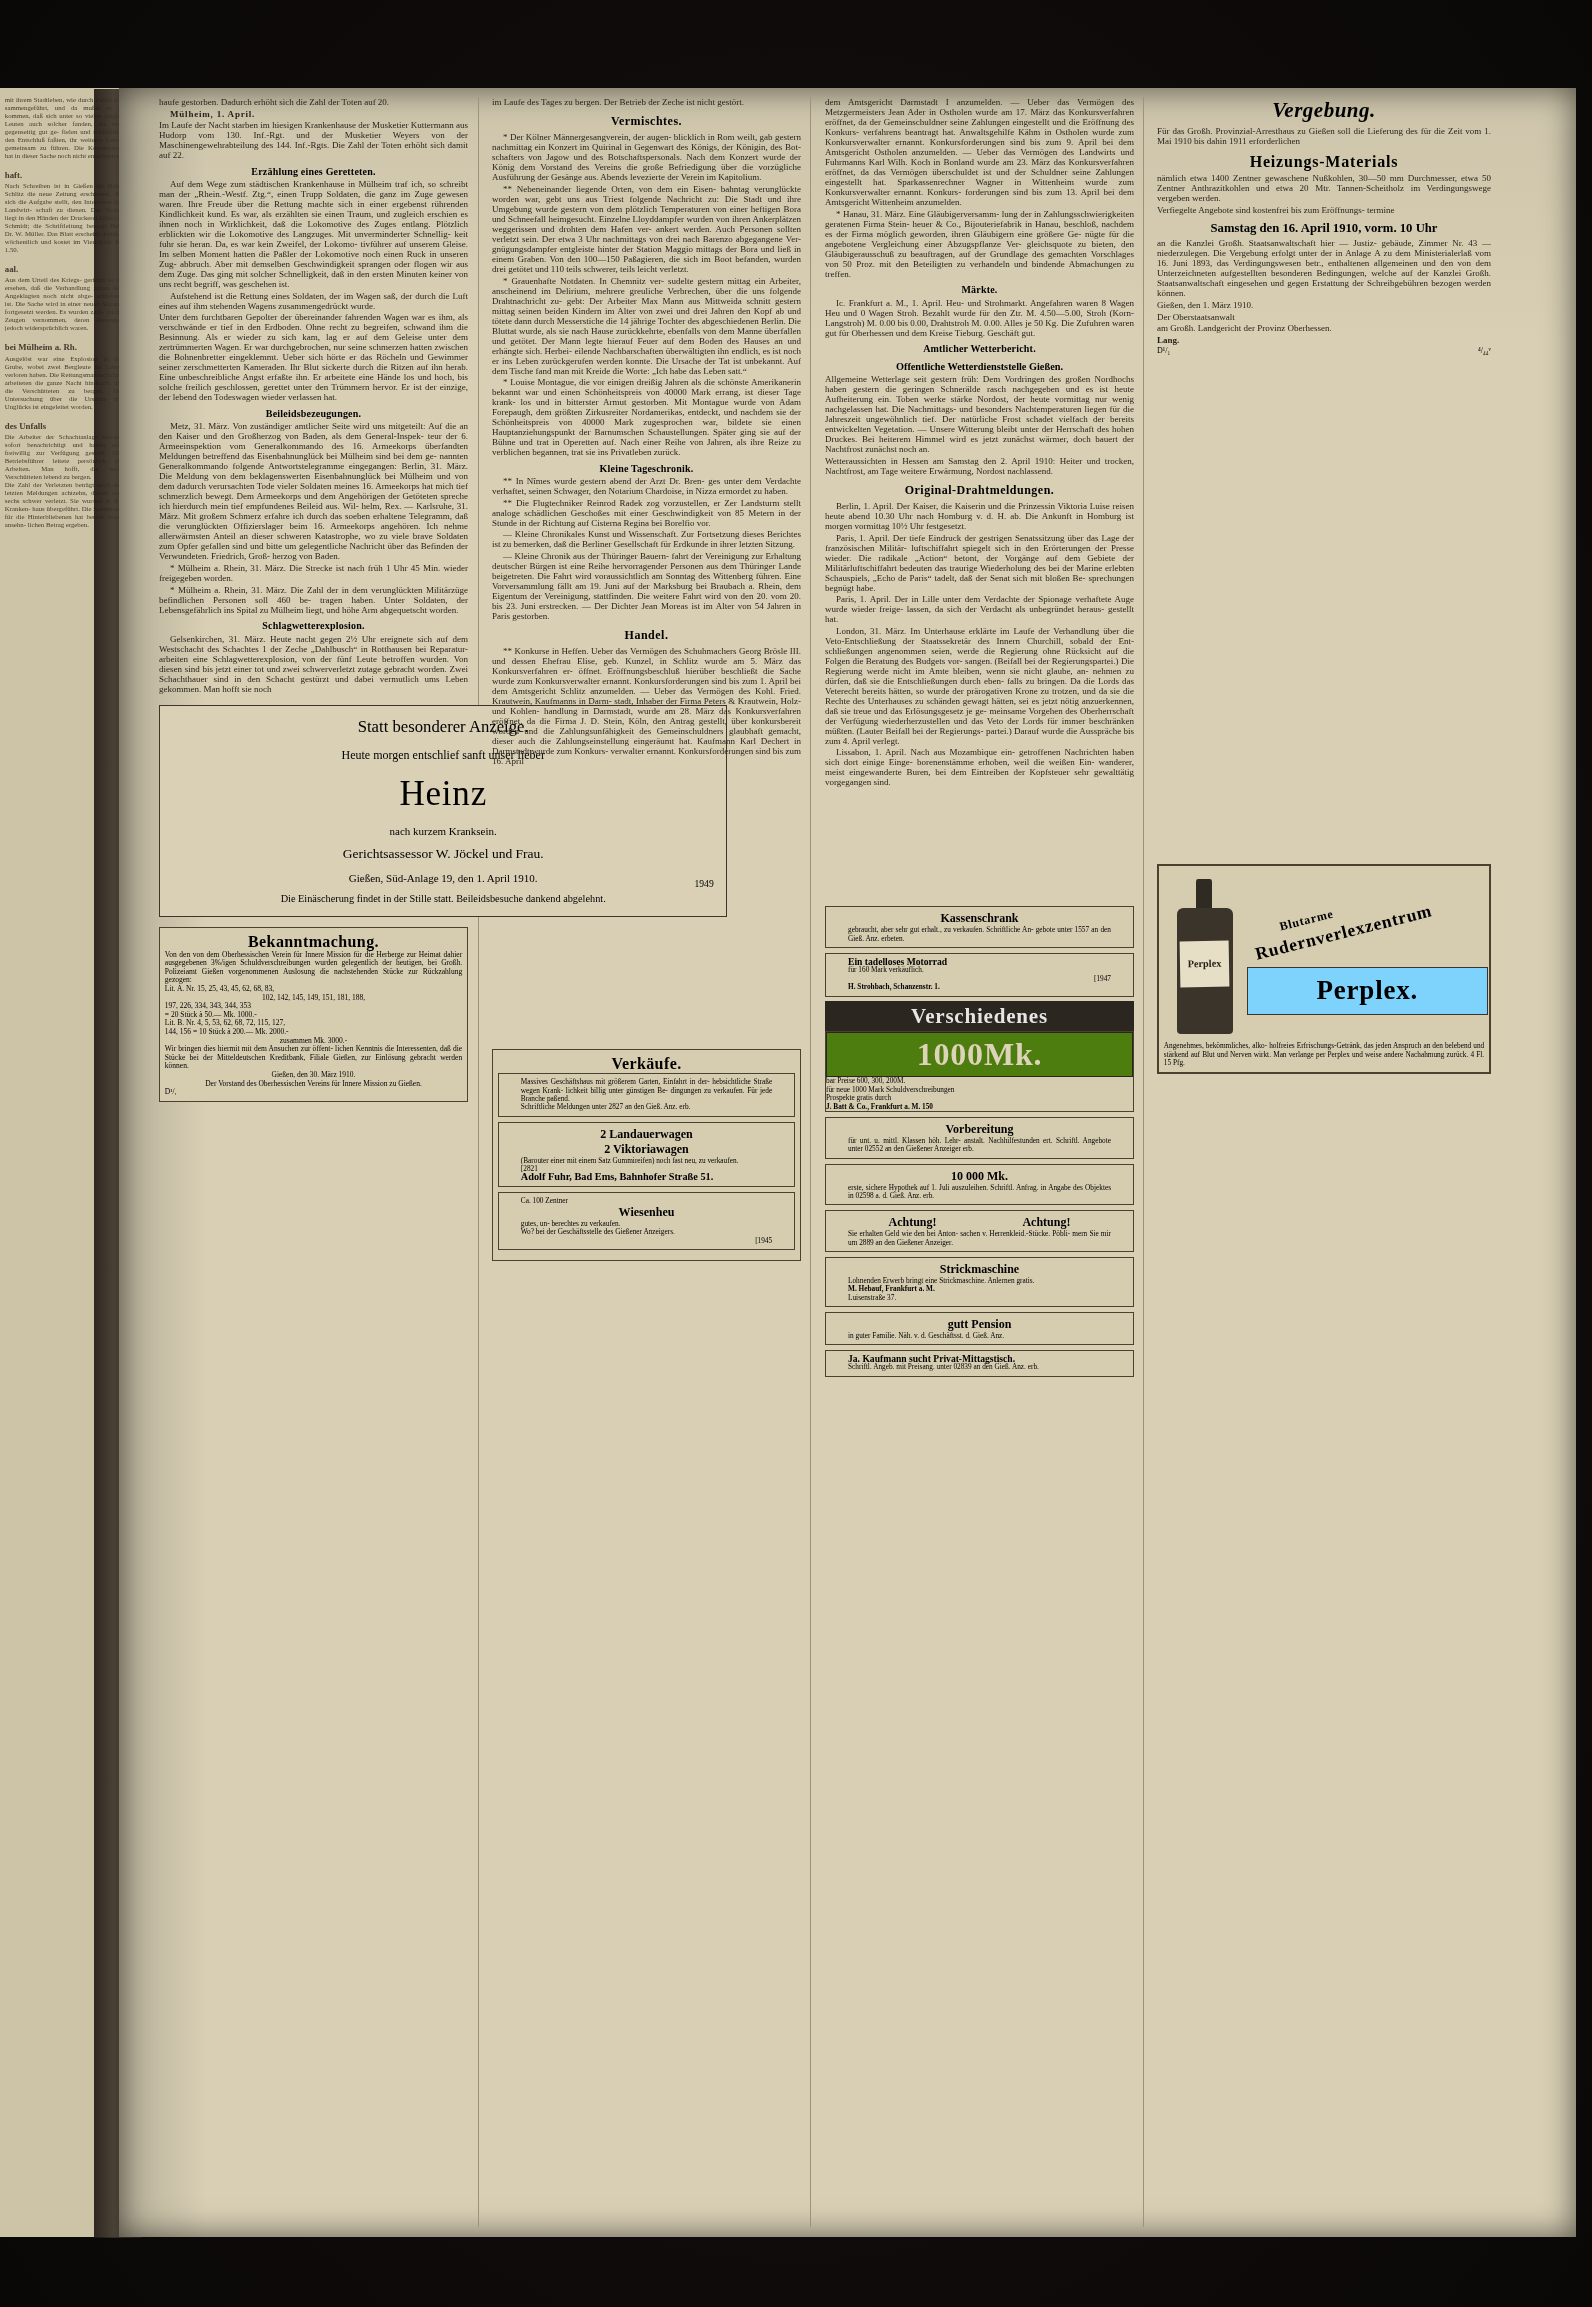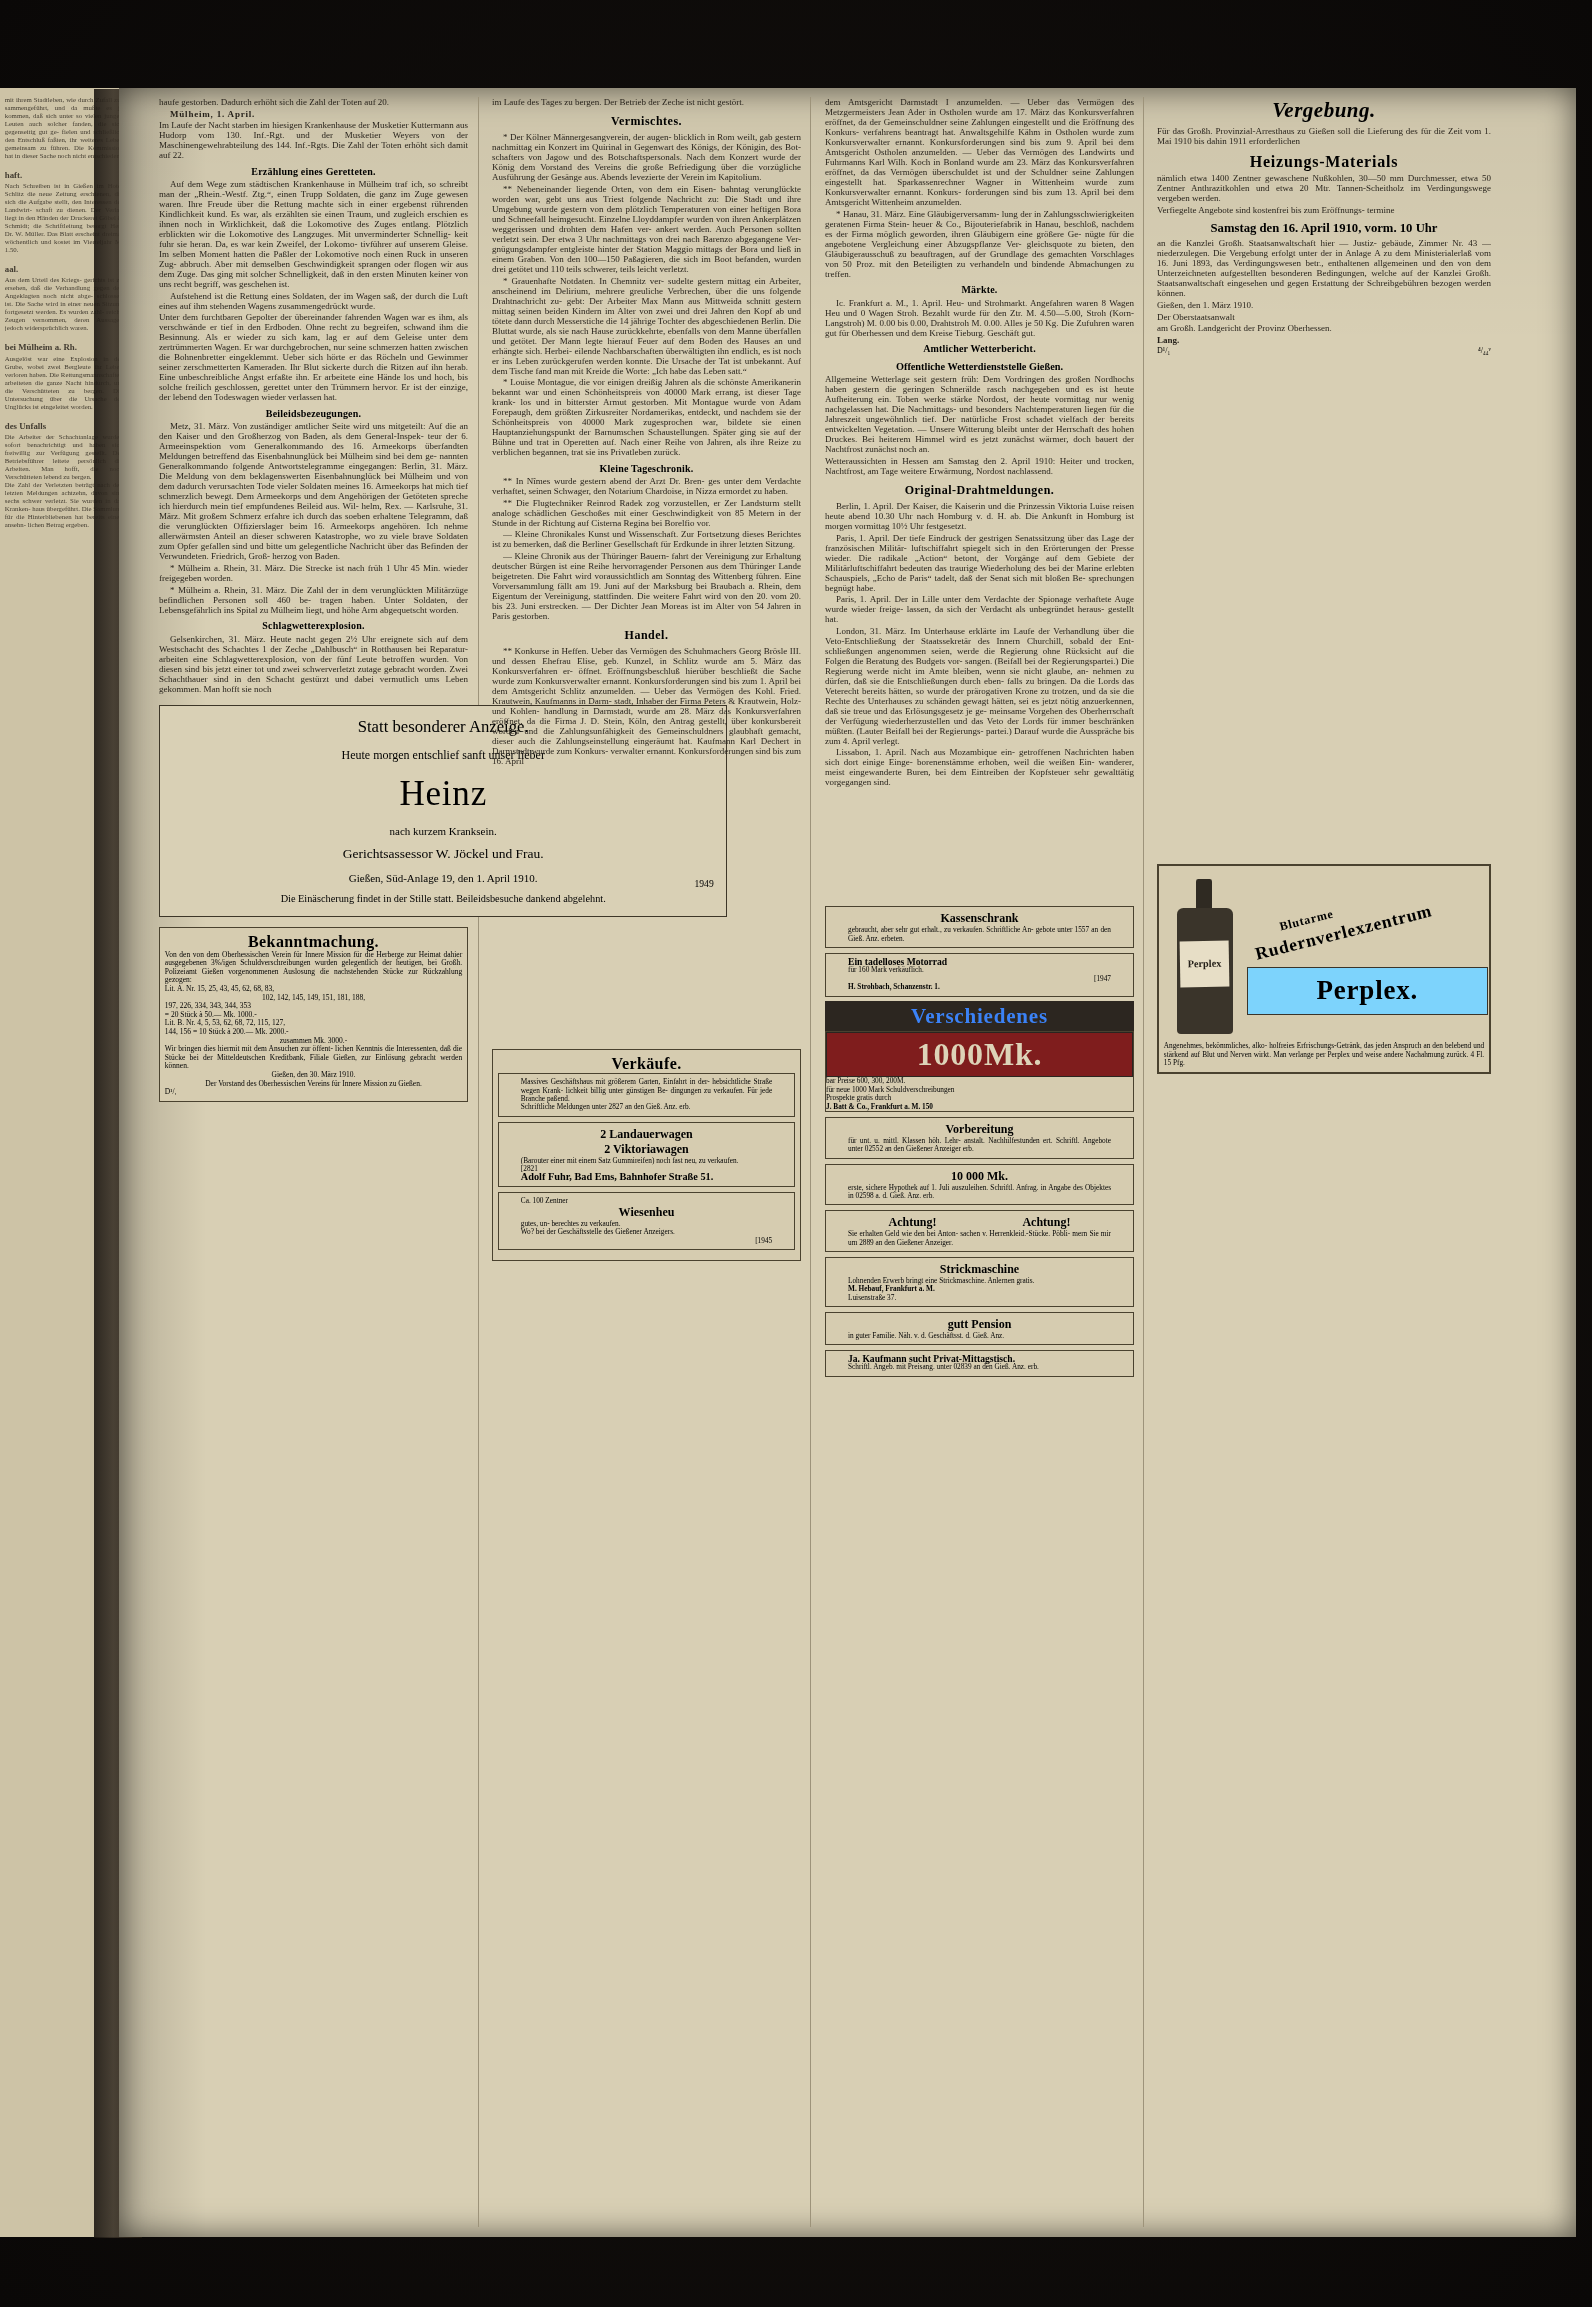--- a/index.html
+++ b/index.html
@@ -40,23 +40,23 @@
   .ann{position:relative;border:0.8px solid #3d3628;padding:11px 12.7px;background:#d9d0b5;
     margin-top:6.4px;}
   .ann .l1{text-align:center;font-size:16.7px;margin-bottom:11px;font-family:"Liberation Serif",serif;}
   .ann .l2{text-align:center;font-size:12px;margin-bottom:11px;}
   .ann .l3{text-align:center;font-size:35px;margin:4.8px 0 11px;letter-spacing:0.8px;}
   .ann .l4{text-align:center;font-size:11px;margin-bottom:9.6px;}
   .ann .l5{text-align:center;font-size:13.5px;margin-bottom:9.6px;}
   .ann .l6{text-align:center;font-size:11px;margin-bottom:8px;}
   .ann .l7{text-align:center;font-size:10.3px;line-height:13.5px;}
   .ann .num{position:absolute;right:12.7px;bottom:27px;font-size:9.6px;}
-  .k1000{background:#7f1d1d;color:#ddd3b8;text-align:center;font-size:32px;font-weight:bold;
+  .k1000{background:#4d7c0f;color:#ddd3b8;text-align:center;font-size:32px;font-weight:bold;
     letter-spacing:0.8px;padding:3.2px 0;border:0.8px solid #2a2520;}
-  .verschied{background:#2c2620;color:#3b82f6;text-align:center;font-size:21px;font-weight:bold;
+  .verschied{background:#2c2620;color:#e5e5e5;text-align:center;font-size:21px;font-weight:bold;
      letter-spacing:0.8px;padding:2.4px 0;}
   .cell{border:0.8px solid #4a422f;padding:4px 22px;margin-bottom:4.8px;background:#d6ccb0;}
   .t-c{text-align:center;}
   .big{font-size:16px;font-weight:bold;text-align:center;letter-spacing:0.4px;}
   .mid{font-size:12px;font-weight:bold;text-align:center;}
   .tiny{font-size:7.3px;line-height:8.4px;text-align:justify;}
   .bottle{position:relative;height:171px;}
   .bwrap{position:absolute;left:6.4px;top:8px;width:68px;height:156px;}
   .bneck{position:absolute;left:26px;top:0;width:16px;height:32px;background:#2f2a22;border-radius:2.4px;}
   .bbody{position:absolute;left:6.4px;top:29px;width:56px;height:126px;background:#3a342a;border-radius:6.4px 6.4px 4px 4px;}

